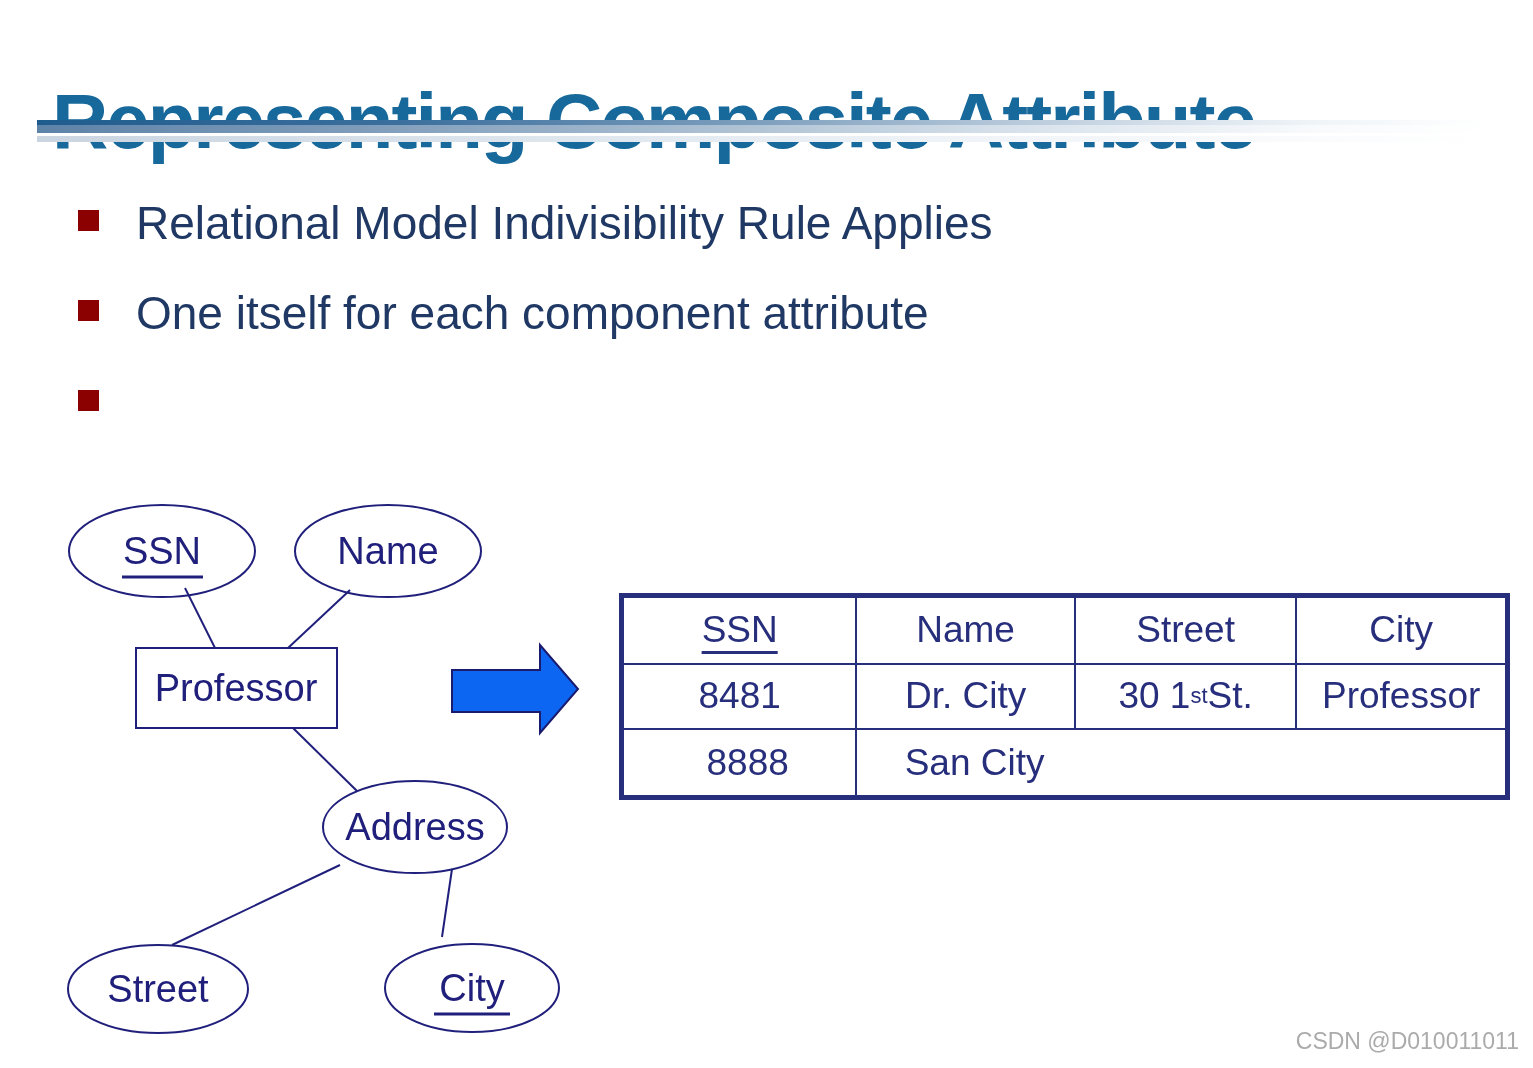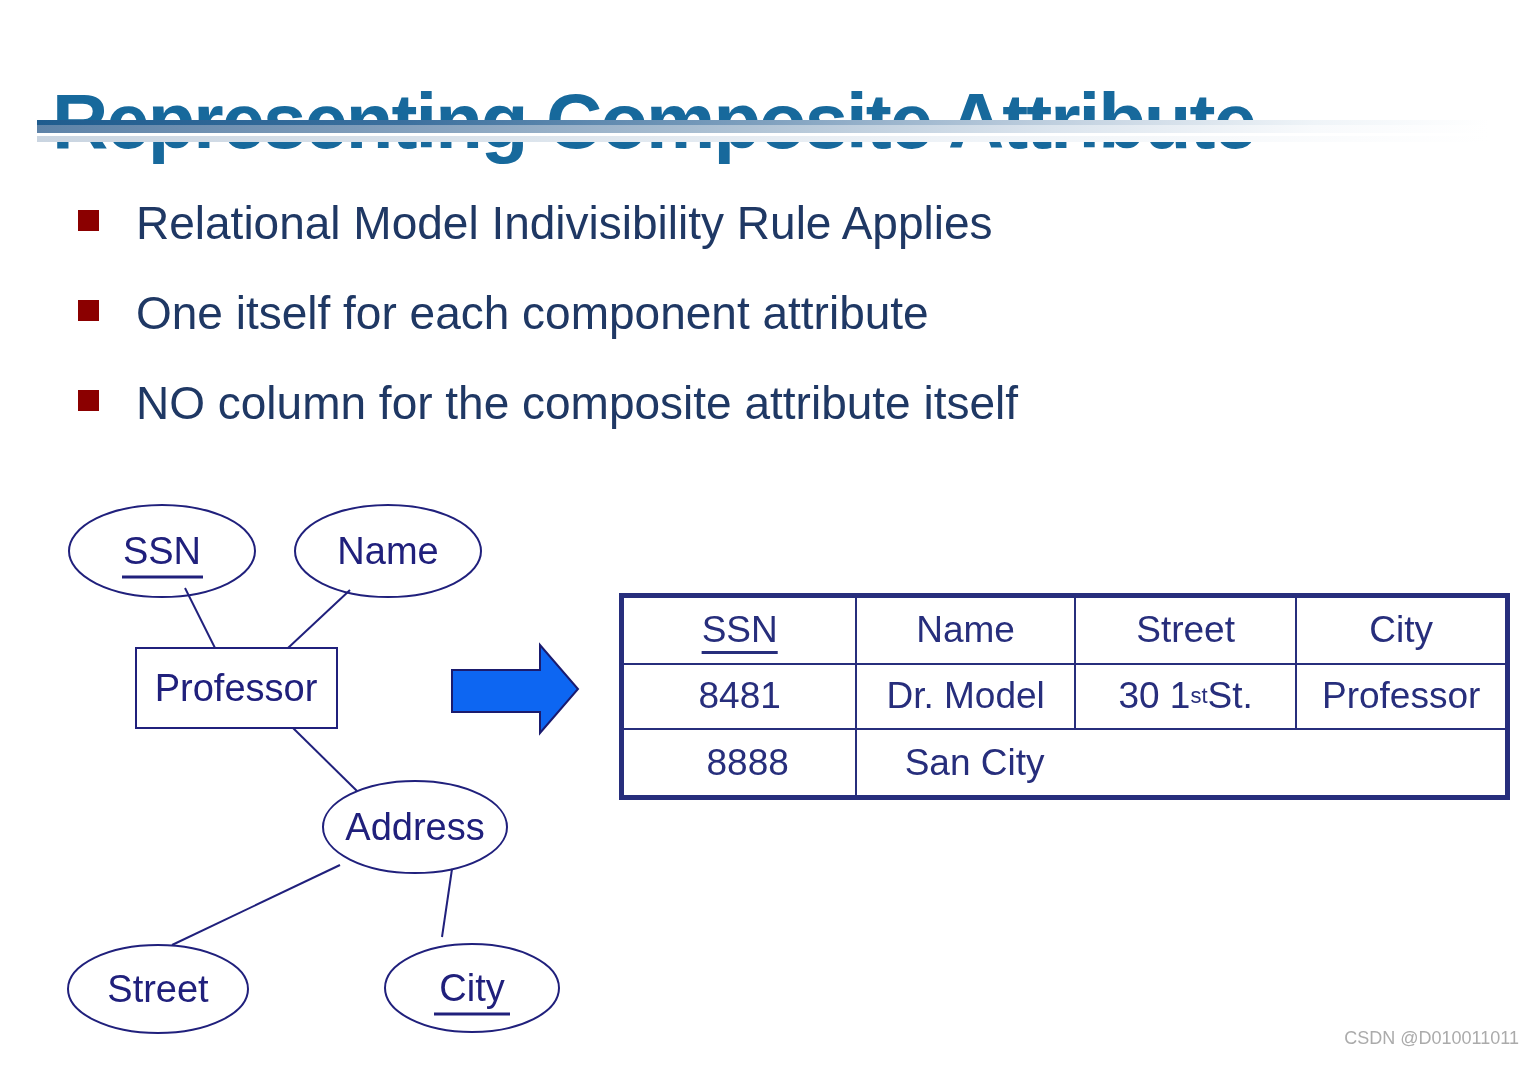--- a/index.html
+++ b/index.html
@@ -65,21 +65,21 @@
   .cell.last-col{border-right:none;}
   .cell.last-row{border-bottom:none;margin-left:16px;}
   .cell .u{
     text-decoration:underline;
     text-underline-offset:9px;
     text-decoration-thickness:3px;
   }
   .cell sup{font-size:22px;line-height:0;vertical-align:super;}
   .watermark{
     position:absolute;right:14px;top:1028px;
-    font-size:18px;color:#ABABAB;white-space:nowrap;
+    font-size:23px;color:#ABABAB;white-space:nowrap;
   }
 </style>
 </head>
 <body>
 
 <div class="stage" style="--title-color: #17699C; --body-color: #1F3864; --marker-color: #8B0000; --ink: #20207C; --table-ink: #272E7C; --arrow-fill: #0D66F2;">
 
   <h1 class="slide-title">Representing Composite Attribute</h1>
 
   <div class="rule">
@@ -93,21 +93,20 @@
     <li>
       <span class="bullet-sq"></span>
       <span>Relational Model Indivisibility Rule Applies</span>
     </li>
     <li>
       <span class="bullet-sq"></span>
       <span>One itself for each component attribute</span>
     </li>
     <li>
       <span class="bullet-sq"></span>
-      <span>NO column for the composite attribute itself</span>
     </li>
   </ul>
 
   <svg class="er-svg" width="640" height="590" viewBox="0 0 640 590">
 
     <line class="er-line" x1="185" y1="110" x2="215" y2="170"></line>
     <line class="er-line" x1="350" y1="112" x2="288" y2="170"></line>
     <line class="er-line" x1="293" y1="250" x2="357" y2="313"></line>
     <line class="er-line" x1="340" y1="387" x2="172" y2="467"></line>
     <line class="er-line" x1="452" y1="391" x2="442" y2="459"></line>
@@ -142,21 +141,21 @@
       <div class="cell">
         <span>Street</span>
       </div>
       <div class="cell last-col">
         <span>City</span>
       </div>
       <div class="cell">
         <span>8481</span>
       </div>
       <div class="cell">
-        <span>Dr. Model</span>
+        <span>Dr. City</span>
       </div>
       <div class="cell">
         <span>30 1</span>
         <sup>st</sup>
         <span> St.</span>
       </div>
       <div class="cell last-col">
         <span>Professor</span>
       </div>
       <div class="cell last-row">

